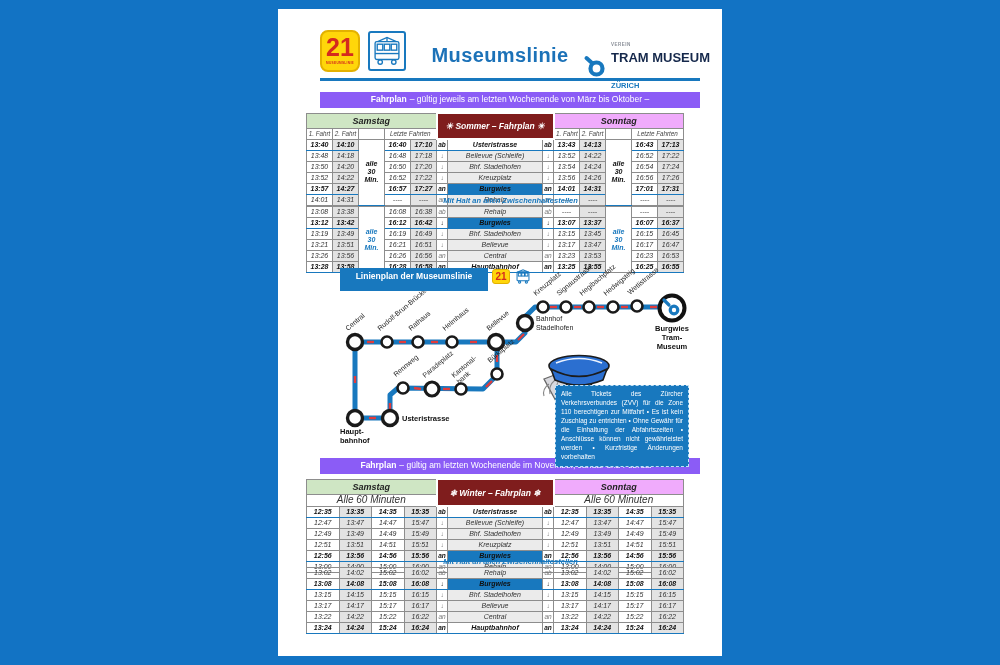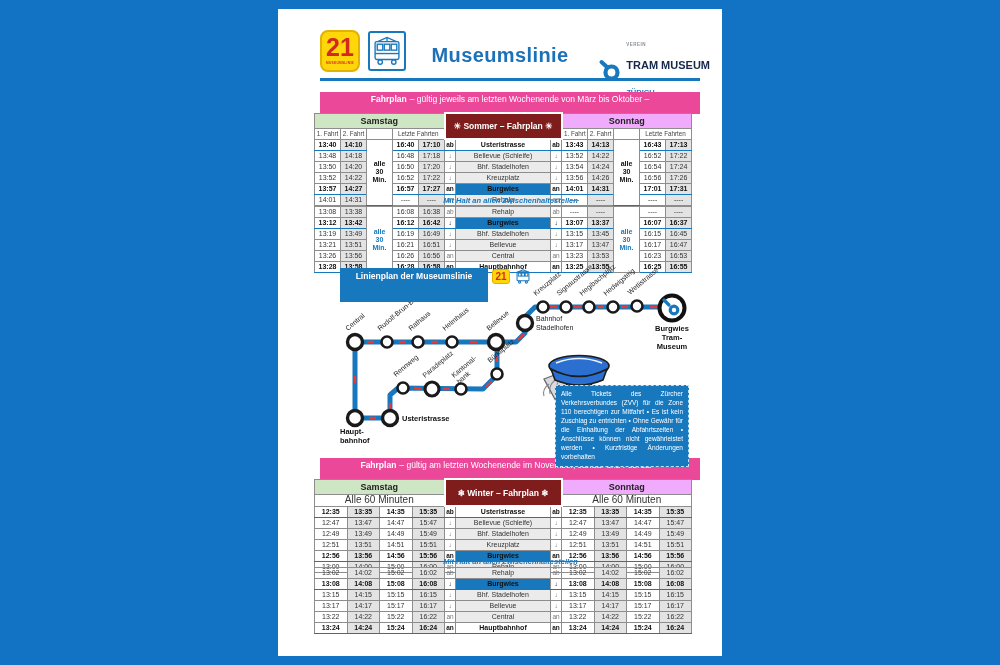--- a/index.html
+++ b/index.html
@@ -12,33 +12,33 @@
            border:2px solid #e3b100;border-radius:8px;text-align:center;box-sizing:border-box;}
   .badge21 .num{display:block;color:#d42a1e;font-weight:bold;font-size:25px;line-height:28px;margin-top:1px;}
   .badge21 .sub{display:block;color:#d42a1e;font-size:3.2px;line-height:4px;font-weight:bold;letter-spacing:.3px;}
   .trambox{position:absolute;left:90px;top:22px;width:38px;height:40px;border:2px solid #1878be;
            border-radius:3px;box-sizing:border-box;background:#fdfdfd;}
   .pagetitle{position:absolute;left:0;right:0;top:35px;text-align:center;color:#1c72b8;
              font-size:20px;font-weight:bold;letter-spacing:.4px;}
   .tmz{position:absolute;right:12px;top:34px;display:flex;align-items:center;gap:4px;}
   .tmz .txt{line-height:1;}
   .tmz .verein{font-size:4.5px;color:#8a8f98;font-weight:bold;letter-spacing:.5px;display:block;}
-  .tmz .tram{font-size:11px;color:#15284b;font-weight:bold;display:block;margin-top:12px;}
+  .tmz .tram{font-size:13px;color:#15284b;font-weight:bold;display:block;margin-top:3px;}
   .tmz .zh{font-size:7.5px;color:#1878be;font-weight:bold;display:block;margin-top:18px;}
   .headrule{position:absolute;left:42px;top:69px;width:380px;height:3px;background:#1878be;}
 
   
-  .banner{position:absolute;left:42px;width:380px;height:22px;background:#ec4899;color:#fff;
+  .banner{position:absolute;left:42px;width:380px;height:16px;background:#8b5cf6;color:#fff;
           font-size:8.5px;line-height:15px;text-align:center;}
   .banner b{font-weight:bold;margin-right:3px;}
   .banner1{top:83px;} .banner2{top:449px;}
 
   
-  .tbl{position:absolute;left:36px;border-collapse:collapse;table-layout:fixed;width:377px;
-       font-size:7px;color:#333;}
+  .tbl{position:absolute;left:28px;border-collapse:collapse;table-layout:fixed;width:377px;
+       font-size:7px;color:#333;font-style:italic;}
   .tbl td,.tbl th{border:0.7px solid #8d8d8d;text-align:center;padding:0;height:10px;
        line-height:10px;overflow:hidden;white-space:nowrap;}
   .tbl{border:1.2px solid #555;}
   col.ct,col.cm{width:26px;} col.cd{width:11px;} col.cs{width:95px;} col.cw{width:32.5px;}
   th.day{height:14px;font-size:9px;font-weight:bold;color:#222;}
   .sat{background:#cfe6c4;} .sun{background:#f0abfc;}
   th.season{background:#7f1d1d;color:#fff;font-size:8.5px;font-weight:bold;border:2px solid #fff;}
   th.sub{font-size:6.3px;font-weight:normal;color:#444;height:10px;}
   th.sub60{font-size:10px;font-weight:normal;color:#333;height:11px;}
   td.gray{background:#e3e3e3;}
@@ -48,21 +48,21 @@
   td.hl{background:#1878be !important;color:#fff;font-weight:bold;}
   td.interval{color:#1878be;font-weight:bold;font-size:7px;line-height:8px;background:#fff;}
   tr.bold-row td{font-weight:bold;color:#111;border-top:1.2px solid #1878be;border-bottom:1.2px solid #1878be;}
   #t-sommer-hin{top:103px;} #t-sommer-rueck{top:197px;}
   #t-winter-hin{top:469px;} #t-winter-rueck{top:558px;}
   .zwischen{position:absolute;left:44px;width:377px;text-align:center;color:#1878be;
             font-size:7.5px;font-style:italic;font-weight:bold;line-height:9px;}
   .zw1{top:187px;} .zw2{top:548px;}
 
   
-  .maptitle{position:absolute;left:62px;top:259px;width:148px;height:34px;background:#1878be;
+  .maptitle{position:absolute;left:62px;top:259px;width:148px;height:23px;background:#1878be;
             color:#fff;font-size:8.5px;font-weight:bold;text-align:center;line-height:17px;z-index:3;}
   .mapbadge{position:absolute;left:214px;top:260px;width:18px;height:15px;background:#ffd60a;
             border:1px solid #e3b100;border-radius:3px;color:#d42a1e;font-weight:bold;font-size:10px;
             text-align:center;line-height:14px;z-index:3;box-sizing:border-box;}
   .maptram{position:absolute;left:236px;top:259px;width:18px;height:17px;z-index:3;}
   .map{position:absolute;left:50px;top:254px;width:380px;height:194px;z-index:1;}
   .map text{font-size:7px;fill:#1d1d1d;}
   .map text.rot{font-size:7px;}
   .map text.bold{font-weight:bold;font-size:7.5px;fill:#111;}
   .ticketnote{position:absolute;left:277px;top:376px;width:134px;background:#1878be;

